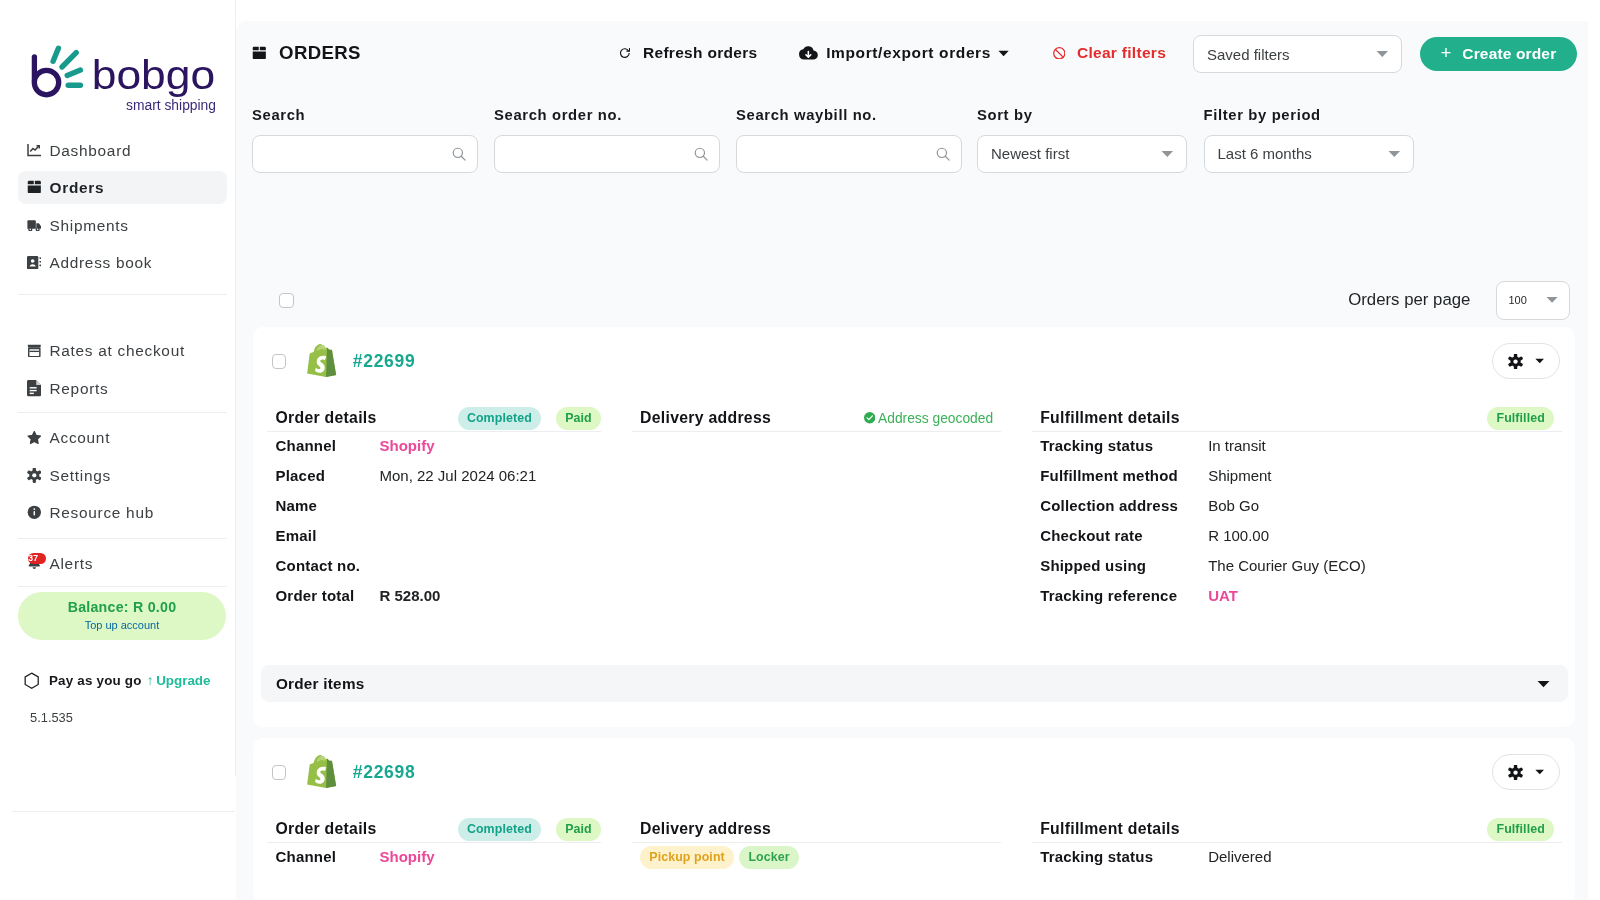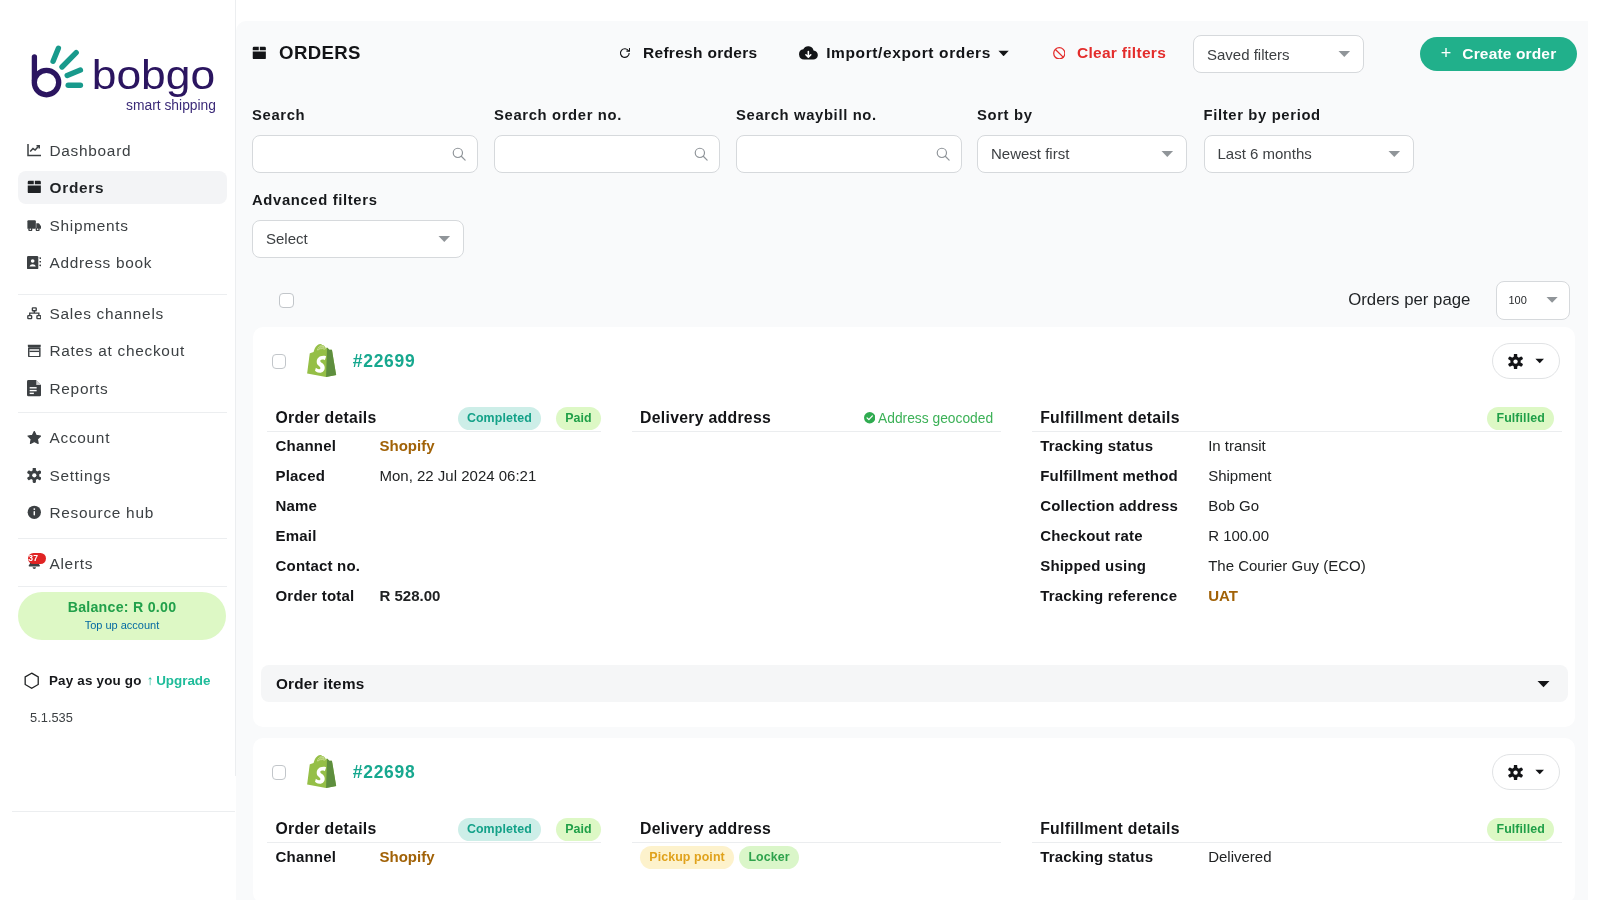--- a/index.html
+++ b/index.html
@@ -65,21 +65,21 @@
   .tb-btn > span { display:flex; align-items:center; }
   .tb-refresh { left:382.8px; }
   .tb-refresh [data-name="refresh-label"] { margin-left:12.6px; }
   .tb-import { left:563.2px; }
   .tb-import [data-name="import-export-label"] { margin-left:8.3px; letter-spacing:0.62px;}
   .tb-import [data-name="chevron-down-icon"] { margin-left:6.8px; }
   .tb-clear { left:816.8px; color:#e32c2b; }
   .tb-clear [data-name="clear-filters-label"] { margin-left:11.5px; }
 
   .savedfilters {
-    position:absolute; left:957px; top:14px; width:171px; height:38px;
+    position:absolute; left:957px; top:14px; width:209px; height:38px;
     background:#fff; border:1px solid #d6d9dc; border-radius:8px;
     display:flex; align-items:center; padding:0 12px 0 13px; font-size:15px; color:#3d4043;
   }
   .createbtn {
     position:absolute; left:1184px; top:16px; width:157px; height:34px;
     background:#21b08b; border-radius:17px; color:#fff; font-size:15.5px; font-weight:700; letter-spacing:0.15px;
     display:flex; align-items:center; justify-content:center; cursor:pointer;
   }
   .createbtn [data-name="plus-icon"] { font-size:18px; font-weight:400; margin-right:11px; line-height:1; position:relative; top:-1px;}
 
@@ -128,21 +128,21 @@
   .pill { border-radius:12px; font-size:12.4px; font-weight:700; padding:0 9.2px; height:23px; line-height:23px; display:inline-block; letter-spacing:0.1px;}
   .pill-completed { background:#cdeee8; color:#13a188; }
   .pill-paid { background:#ddf8c5; color:#1f9f47; }
   .pill-fulfilled { background:#ddf8c5; color:#1f9f47; }
   .pill-pickup { background:#fdf2cc; color:#e0a21c; }
   .pill-locker { background:#daf6c9; color:#2ea24c; }
   .geocoded { margin-left:auto; margin-right:7.5px; display:flex; align-items:center; gap:3.1px; font-size:13.8px; color:#3cb157;}
   .kv { display:flex; font-size:15px; height:30px; }
   .kv .k { font-weight:700; color:#131417; width:104px; flex:0 0 104px; letter-spacing:0.2px;}
   .kv .v { color:#202223; }
-  .kv .v.link { color:#a16207; font-weight:700; }
+  .kv .v.link { color:#ec4899; font-weight:700; }
   .kv-c .k { width:168px; flex:0 0 168px;}
   .orderitems {
     margin:48.4px 7.5px 0 7.9px; height:36.8px; background:#f5f6f7; border-radius:8px;
     display:flex; align-items:center; padding:0 17.4px 0 15.3px; font-size:15.3px; font-weight:700; color:#131417; letter-spacing:0.25px;
   }
   .oi-caret { margin-left:auto; display:flex; }
   .pillwrap { margin-left:auto; display:flex; gap:15px; }
   .shopify { margin-left:21.3px; display:flex; margin-top:4px;}
   .alerts-icon { position:relative; }
   .badge {
@@ -217,33 +217,20 @@
               <rect x="0" y="0" width="9.3" height="11" rx="1.1" fill="#3c4043"></rect>
               <circle cx="4.65" cy="4.1" r="1.5" fill="#fff"></circle>
               <path d="M2.1 8.6c.4-1.2 1.35-1.8 2.55-1.8s2.15.6 2.55 1.8Z" fill="#fff"></path>
               <rect x="10.1" y="1.0" width="1.6" height="1.35" rx=".68" fill="#3c4043"></rect>
               <rect x="10.1" y="4.0" width="1.6" height="1.35" rx=".68" fill="#3c4043"></rect>
               <rect x="10.1" y="7.0" width="1.6" height="1.35" rx=".68" fill="#3c4043"></rect>
             </svg>
           </span>
         <span data-name="sidebar-item-label">Address book</span>
         </div>
-        <div class="nav-item" style="top:297px" data-name="sidebar-item-sales-channels">
-        <span class="nav-icon" data-name="sitemap-icon">
-            <svg width="14.6" height="12.41" viewBox="0 0 16 13.6">
-              <g fill="none" stroke="#3c4043" stroke-width="1.5">
-                <rect x="5.9" y="0.9" width="4.2" height="3.2" rx="0.6"></rect>
-                <rect x="0.9" y="9.5" width="4.2" height="3.2" rx="0.6"></rect>
-                <rect x="10.9" y="9.5" width="4.2" height="3.2" rx="0.6"></rect>
-                <path d="M8 4.1v2.6M3 9.5V6.7h10v2.8"></path>
-              </g>
-            </svg>
-          </span>
-        <span data-name="sidebar-item-label">Sales channels</span>
-        </div>
         <div class="nav-item" style="top:334px" data-name="sidebar-item-rates-at-checkout">
         <span class="nav-icon" data-name="store-icon">
             <svg width="14.6" height="13.578000000000001" viewBox="0 0 16 14.9">
               <path d="M0.9 0.8h14.2v1.6a1.7 1.7 0 0 1-1.7 1.7H2.6A1.7 1.7 0 0 1 0.9 2.4Z" fill="#3c4043"></path>
               <path d="M1.9 4.9h12.2v8.0a1.2 1.2 0 0 1-1.2 1.2H3.1a1.2 1.2 0 0 1-1.2-1.2Z" fill="none" stroke="#3c4043" stroke-width="1.6"></path>
               <path d="M2.7 8.1h10.6" stroke="#3c4043" stroke-width="1.5"></path>
             </svg>
           </span>
         <span data-name="sidebar-item-label">Rates at checkout</span>
         </div>
@@ -648,25 +635,14 @@
           </div>
           <div class="kv kv-c" data-name="detail-row">
        <span class="k" data-name="detail-key">Tracking status</span>
        <span class="v" data-name="detail-value">Delivered</span>
               </div>
         </div>
       </div>
 
     </div>
       </div>
-  <div class="advanced" data-name="filter-advanced" style="width: 212px;">
-        <div class="flabel" data-name="advanced-filters-label">Advanced filters</div>
-    <div class="finput" data-name="advanced-filters-select">
-          <span data-name="advanced-filters-value">Select</span>
-          <span class="caret" data-name="chevron-down-icon">
-            <svg width="12.6" height="7.811999999999999" viewBox="0 0 12 7">
-              <path d="M0.5 0.7h11L6 6.4Z" fill="#909599"></path>
-            </svg>
-          </span>
-        </div>
-      </div>
     </div>
 </div>
 
 </body></html>

